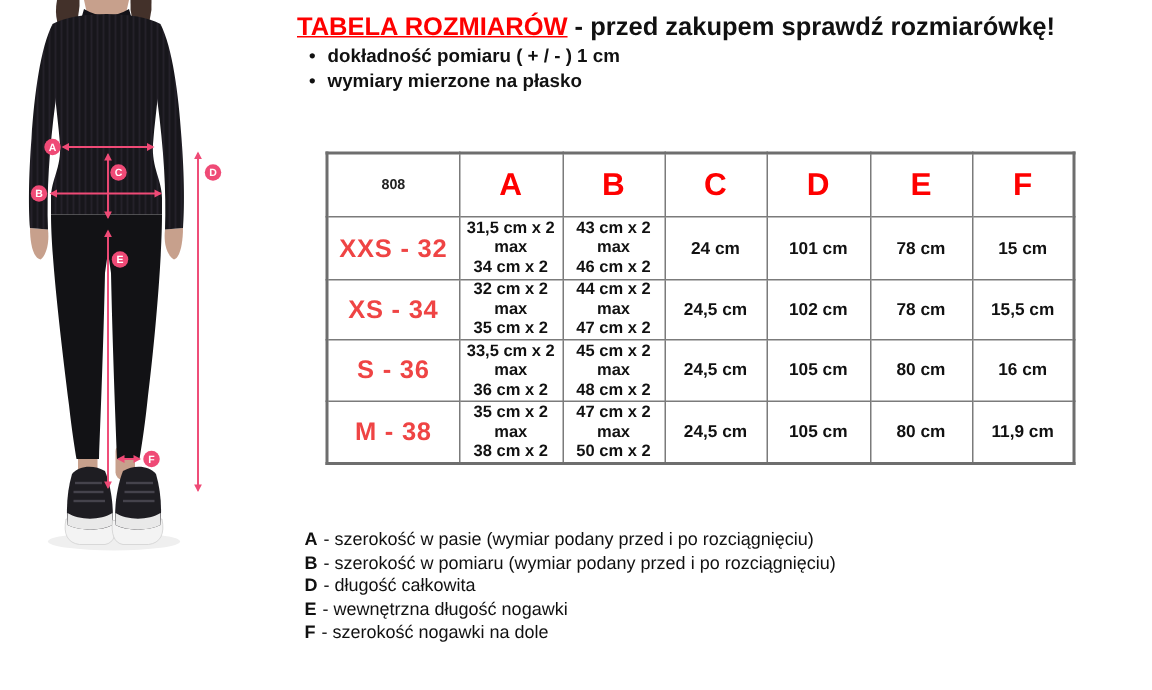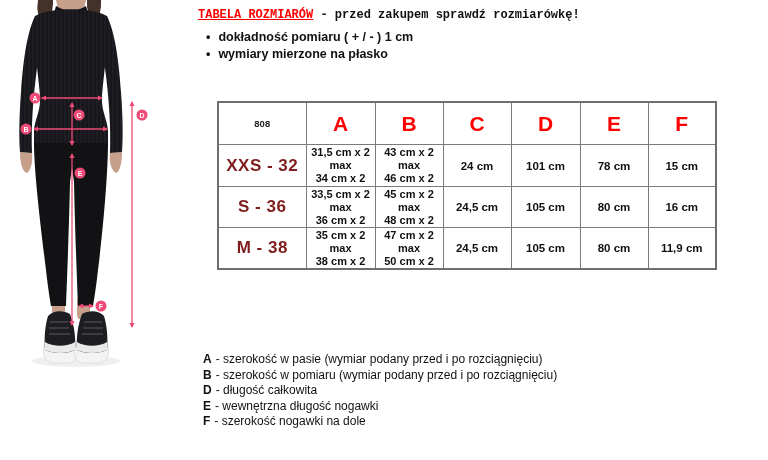--- a/index.html
+++ b/index.html
@@ -1,39 +1,39 @@
 <!DOCTYPE html>
 <html><head>
 <meta charset="utf-8">
 <style>
   html,body{margin:0;padding:0;background:#fff;}
   .stage{position:relative;width:768px;height:460px;background:#ffffff;overflow:hidden;
          font-family:"Liberation Sans",sans-serif;color:#111;}
   
   .model{position:absolute;left:0;top:0;}
   
-  .title{position:absolute;left:198px;top:8px;font-size:12px;font-weight:bold;white-space:nowrap;font-family:Liberation Mono, monospace;}
+  .title{position:absolute;left:198px;top:8px;font-size:17px;font-weight:bold;white-space:nowrap;}
   .title .hl{color:#fe0000;text-decoration:underline;}
   
   .bullets{position:absolute;left:206px;top:29px;margin:0;padding:0;list-style:none;
            font-size:12.5px;font-weight:bold;}
   .bullets li{line-height:17px;}
   .bullets li::before{content:"•";margin-right:8px;}
   
   .size-table{position:absolute;left:217px;top:101px;border-collapse:collapse;table-layout:fixed;
               text-align:center;border:2px solid #6e6e6e;}
   .size-table td{border:1px solid #7b7b7b;padding:0;vertical-align:middle;overflow:hidden;}
   tr.head td{height:41px;}
   tr.r0 td{height:41px;}
   tr.r1 td{height:38px;}
   tr.r2 td{height:40px;}
   tr.r3 td{height:40px;}
   td.code{font-size:9.5px;font-weight:bold;color:#222;}
   td.colh{color:#fe0000;font-size:21px;font-weight:bold;}
-  td.size{color:#7f1d1d;font-size:17px;font-weight:bold;letter-spacing:.5px;}
+  td.size{color:#ef4444;font-size:17px;font-weight:bold;letter-spacing:.5px;}
   td.val{font-size:11.5px;font-weight:bold;}
   td.multi span{display:block;font-size:11px;font-weight:bold;line-height:13px;}
   
   .legend{position:absolute;left:203px;top:352px;font-size:12px;}
   .legend .lg{line-height:15.6px;white-space:nowrap;}
   .legend .lg b{font-weight:bold;margin-right:4px;}
 </style>
 </head>
 <body>
 
@@ -174,20 +174,37 @@
       <td class="multi">
         <span>43 cm x 2</span>
         <span>max</span>
         <span>46 cm x 2</span>
       </td>
       <td class="val">24 cm</td>
       <td class="val">101 cm</td>
       <td class="val">78 cm</td>
       <td class="val">15 cm</td>
     </tr>
+    <tr class="r1">
+      <td class="size">XS - 34</td>
+      <td class="multi">
+        <span>32 cm x 2</span>
+        <span>max</span>
+        <span>35 cm x 2</span>
+      </td>
+      <td class="multi">
+        <span>44 cm x 2</span>
+        <span>max</span>
+        <span>47 cm x 2</span>
+      </td>
+      <td class="val">24,5 cm</td>
+      <td class="val">102 cm</td>
+      <td class="val">78 cm</td>
+      <td class="val">15,5 cm</td>
+    </tr>
     <tr class="r2">
       <td class="size">S - 36</td>
       <td class="multi">
         <span>33,5 cm x 2</span>
         <span>max</span>
         <span>36 cm x 2</span>
       </td>
       <td class="multi">
         <span>45 cm x 2</span>
         <span>max</span>

